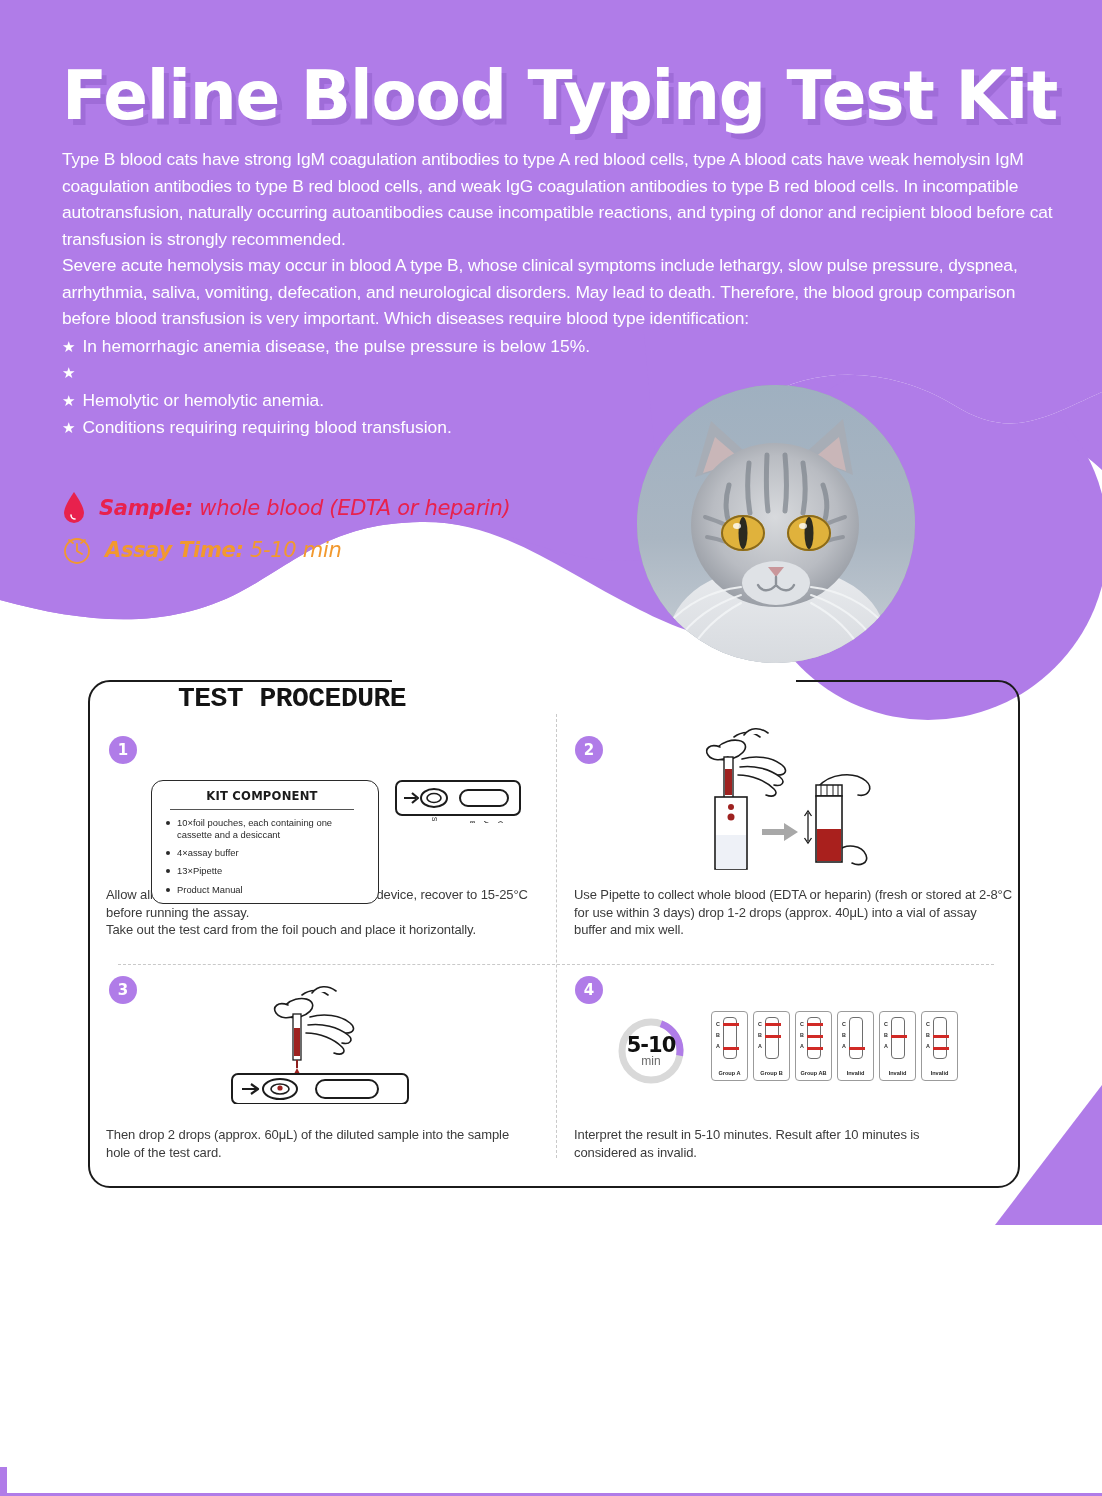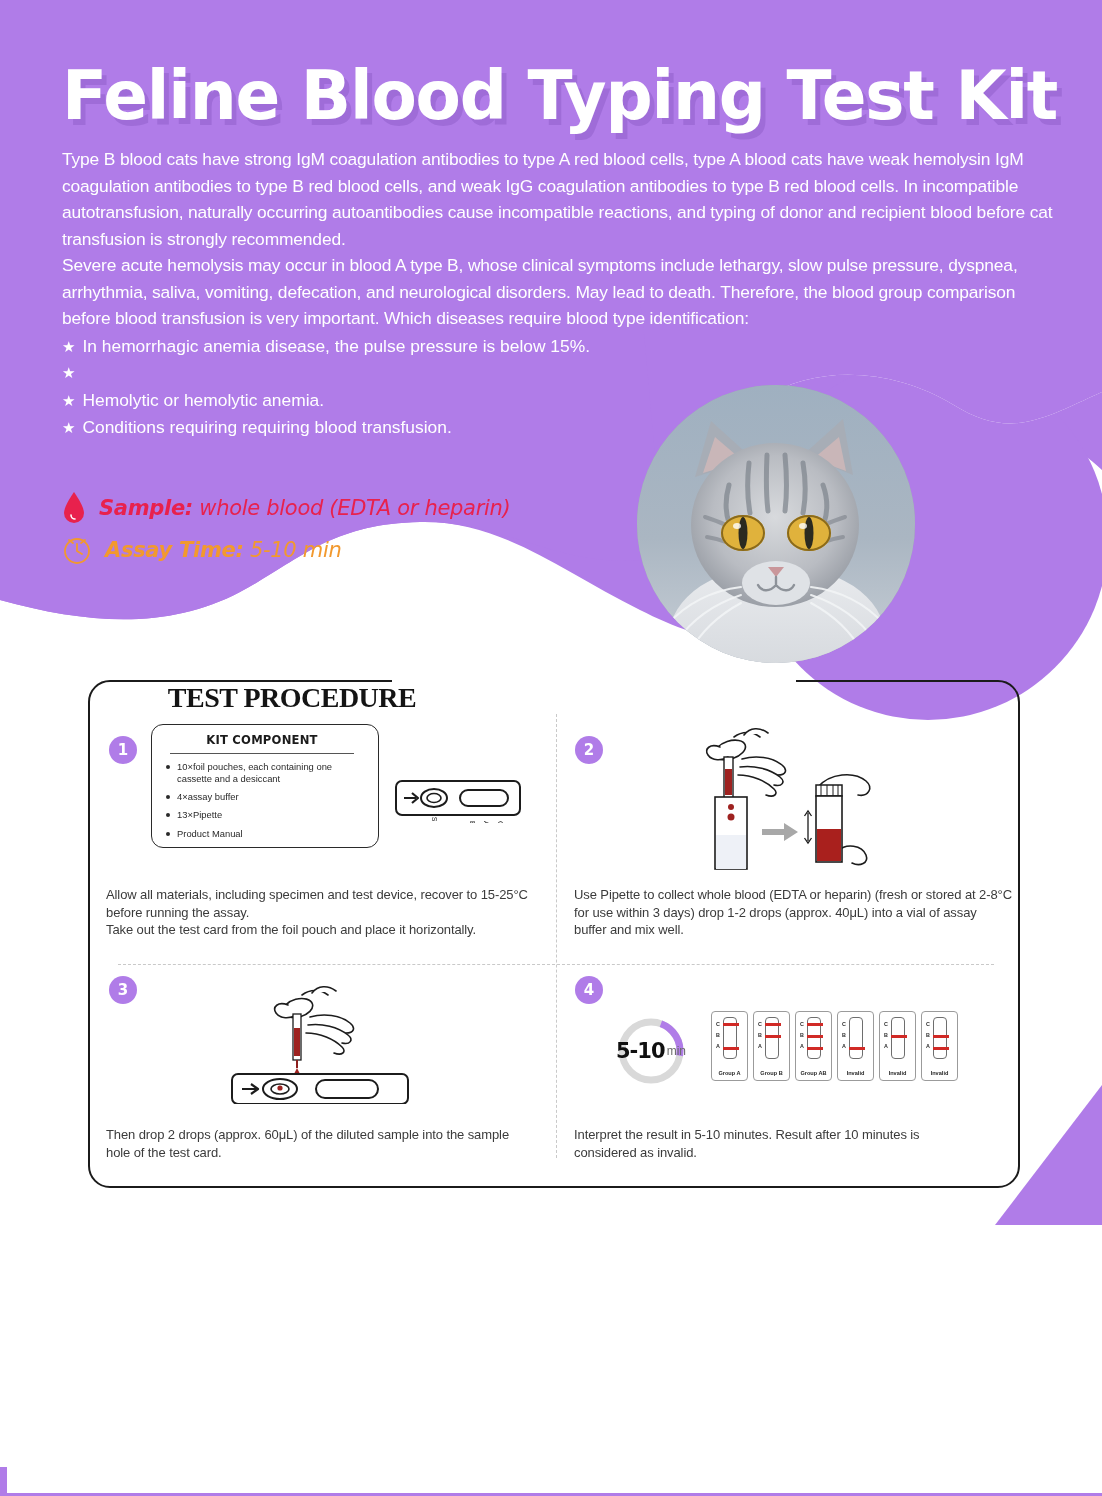--- a/index.html
+++ b/index.html
@@ -105,21 +105,21 @@
     left: 302px; top: -16px;
     width: 404px; height: 32px;
     background: #ffffff;
     z-index: 6;
   }
   #proc-title {
     position: absolute;
     left: 0; top: 0;
     width: 404px; height: 32px;
     display: flex; align-items: center; justify-content: center;
-    font-family: Liberation Serif, serif;
+    font-family: Liberation Mono, monospace;
     font-weight: 700;
     font-size: 28px;
     letter-spacing: -0.5px;
     color: #141414;
     z-index: 7;
   }
 
   
   #v-divider {
     position: absolute; left: 466px; top: 32px;
@@ -148,21 +148,21 @@
     position: absolute;
     font-size: 13px;
     line-height: 17.6px;
     color: #3b3b3b;
     letter-spacing: -0.1px;
   }
 
   
   #kit-box {
     position: absolute;
-    left: 151px; top: 724px;
+    left: 151px; top: 780px;
     width: 228px; height: 124px;
     border: 1.6px solid #2a2a2a;
     border-radius: 12px;
     background: #ffffff;
     z-index: 8;
     padding: 8px 16px 0 10px;
   }
   #kit-title {
     text-align: center;
     font-family: "DejaVu Sans", sans-serif;
@@ -185,22 +185,22 @@
     width: 4px; height: 4px; border-radius: 50%;
     background: #2a2a2a; margin-top: 4px;
   }
 
   .svgbox { position: absolute; z-index: 8; }
 
   
   #timer { position: absolute; left: 616px; top: 1016px; width: 70px; height: 70px; z-index: 8; }
   #timer-label {
     position: absolute; inset: 0;
-    display: flex; 
-    align-items: center; justify-content: space-between;
+    display: flex; flex-direction: column;
+    align-items: center; justify-content: center;
     pointer-events: none;
   }
   #timer-big {
     font-family: "DejaVu Sans", sans-serif;
     font-weight: 700; font-size: 21px; color: #101010;
     line-height: 20px; letter-spacing: -1px;
   }
   #timer-small { font-size: 12px; color: #6b6b6b; line-height: 13px; }
 
   

